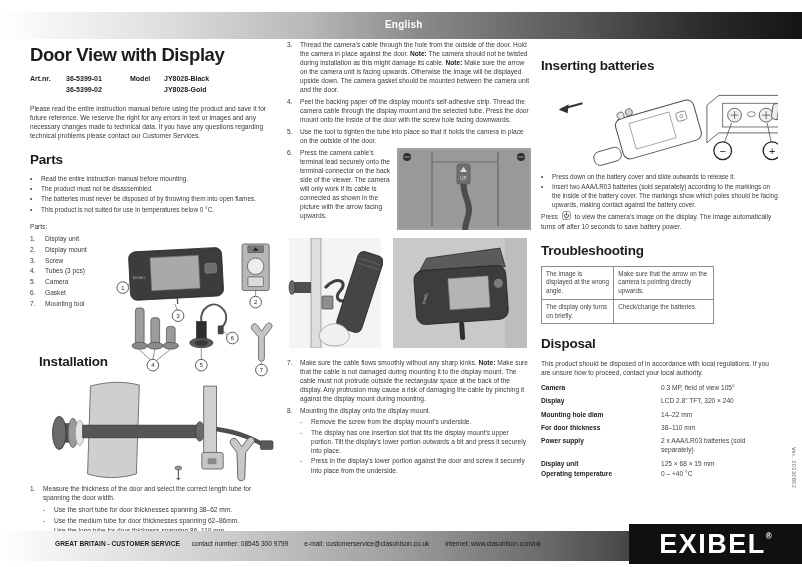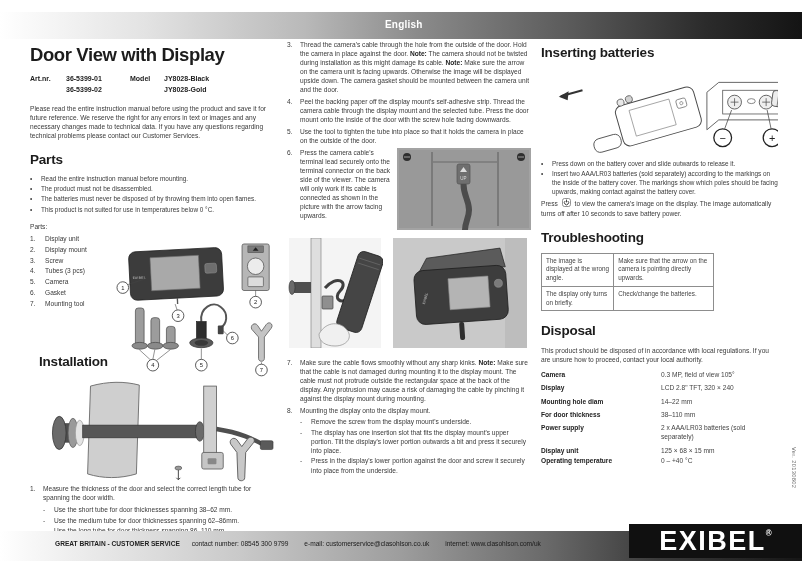--- a/index.html
+++ b/index.html
@@ -49,21 +49,21 @@
   .spec .sv{flex:1;color:#444;}
   .spec.tight{margin-bottom:1.5px;}
   
   .pwr{display:inline-block;vertical-align:-1px;margin:0 2px;}
   
   .footbar{position:absolute;left:0;top:531px;width:802px;height:30px;
     background:linear-gradient(90deg,#ffffff 0%,#ececec 10%,#c9c9c9 30%,#9d9d9d 50%,#6a6a6a 68%,#3a3a3a 82%,#161616 100%);}
   .foottext{position:absolute;left:55px;top:9px;font-size:6.6px;color:#1a1a1a;white-space:nowrap;}
   .foottext b{margin-right:10px;}
   .foottext .seg{margin-right:14px;}
-  .brandblock{position:absolute;right:0;top:524px;width:173px;height:34px;background:#101010;
+  .brandblock{position:absolute;right:0;top:524px;width:173px;height:40px;background:#101010;
     display:flex;align-items:center;justify-content:center;}
   .brand{color:#ffffff;font-weight:bold;font-size:27px;letter-spacing:1.5px;transform:scaleY(1.05);}
   .brand sup{font-size:8px;vertical-align:14px;letter-spacing:0;}
   .vertver{position:absolute;right:5px;top:447px;writing-mode:vertical-rl;font-size:5.6px;color:#6a6a6a;letter-spacing:.4px;}
 </style>
 </head>
 <body>
 
 <div class="page">
 
@@ -322,21 +322,21 @@
       </div>
     <div class="sub">
         <span>The display has one insertion slot that fits the display mount's upper portion. Tilt the display's lower portion outwards a bit and press it securely into place.</span>
       </div>
     <div class="sub">
         <span>Press in the display's lower portion against the door and screw it securely into place from the underside.</span>
       </div>
   </div>
 
   <div class="col col3">
-    <h2 style="margin-top:4px;">Inserting batteries</h2>
+    <h2 style="margin-top:17px;">Inserting batteries</h2>
 
     <svg class="fig" width="237" height="88" viewBox="0 0 240 88" style="margin:2px 0 4px 0;">
       <g transform="rotate(-16 110 50)">
         <rect x="78" y="30" width="82" height="42" rx="7" fill="#ffffff" stroke="#4a4a4a" stroke-width="1"></rect>
         <rect x="92" y="37" width="42" height="27" fill="#ffffff" stroke="#8a8a8a" stroke-width=".7"></rect>
         <rect x="140" y="40" width="10" height="9" rx="2" fill="#fff" stroke="#666" stroke-width=".7"></rect>
         <circle cx="145" cy="44.5" r="1.6" fill="none" stroke="#666" stroke-width=".6"></circle>
         <circle cx="86" cy="27" r="3.5" fill="#e8e8e8" stroke="#555" stroke-width=".8"></circle>
         <circle cx="95" cy="26" r="3.5" fill="#d2d2d2" stroke="#555" stroke-width=".8"></circle>
         <rect x="48" y="56" width="28" height="14" rx="6" fill="#ffffff" stroke="#555" stroke-width=".9"></rect>

